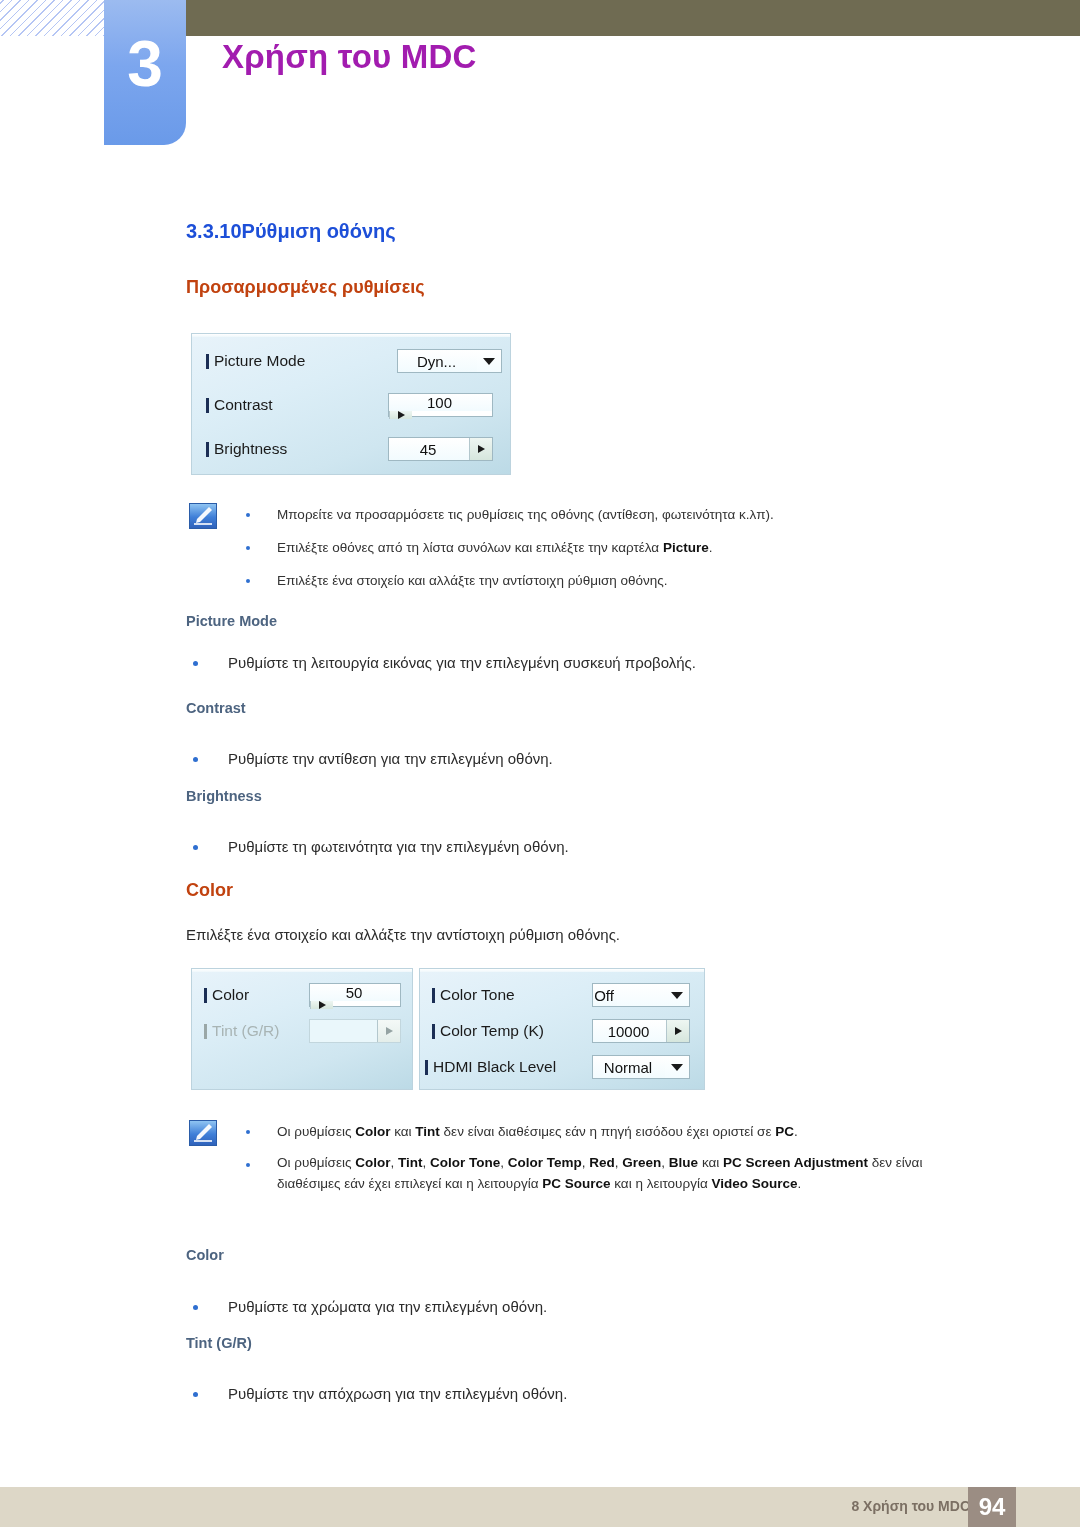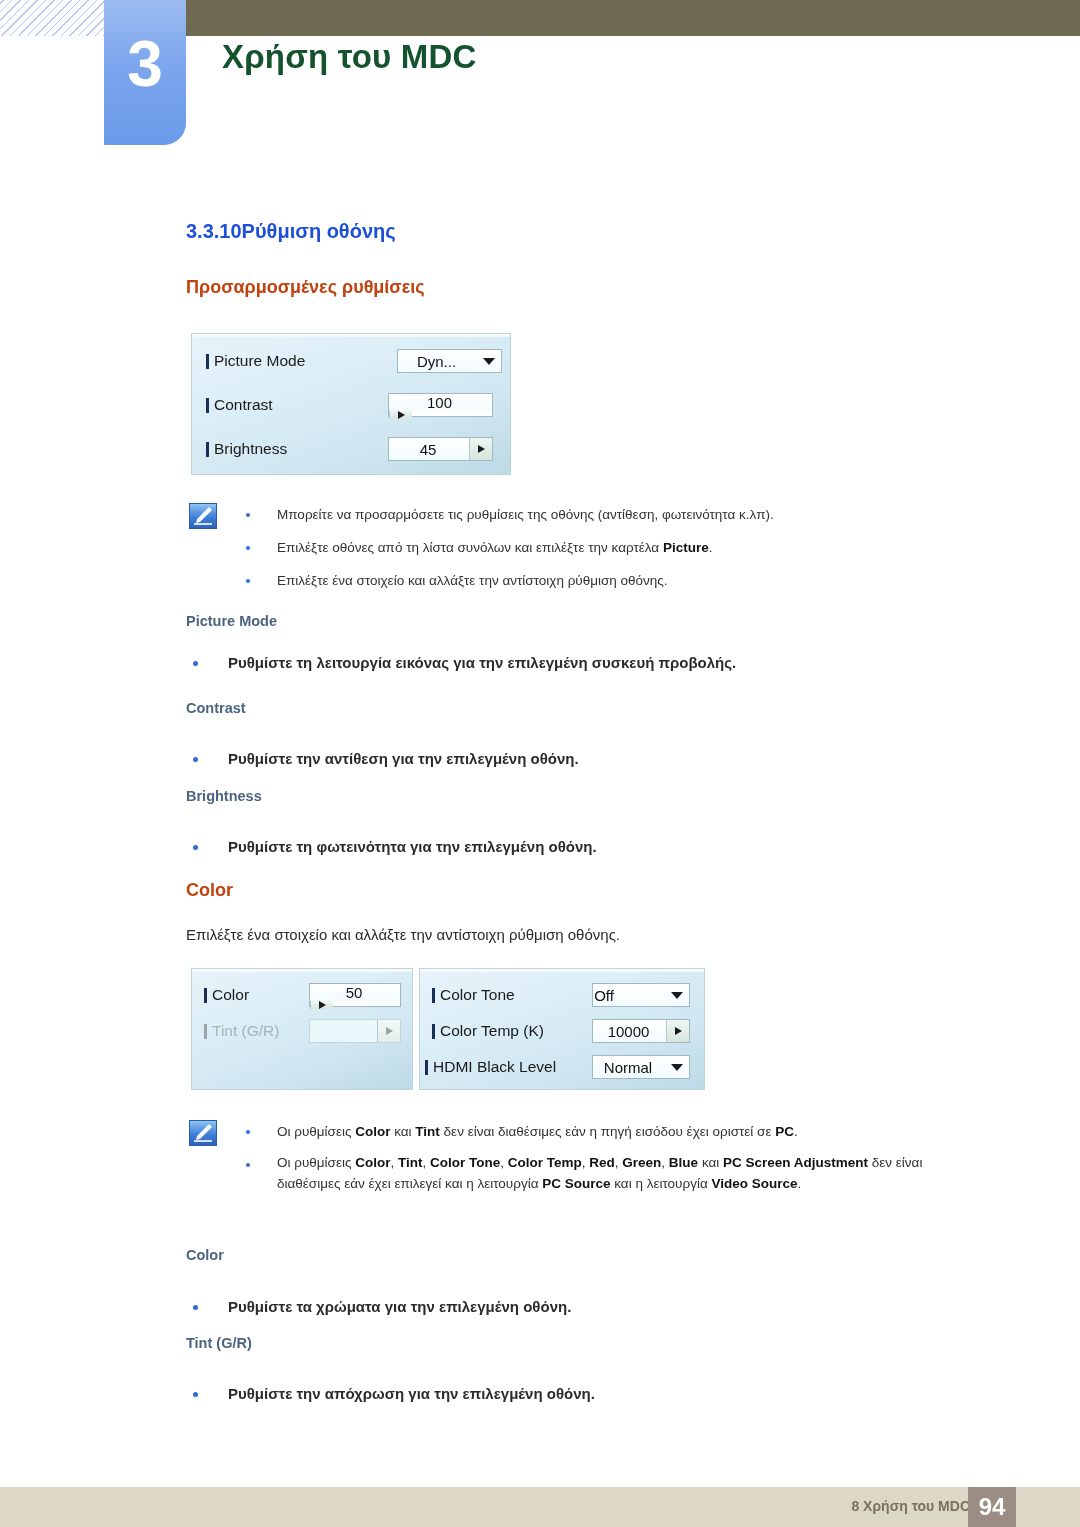--- a/index.html
+++ b/index.html
@@ -44,21 +44,21 @@
     font-size: 64px;
     font-weight: bold;
     text-align: center;
     line-height: 128px;
   }
   .chapter-title {
     position: absolute;
     left: 222px; top: 38px;
     font-size: 33px;
     font-weight: bold;
-    color: #14532d;
+    color: #a21caf;
     letter-spacing: 0.2px;
   }
   .sec-heading {
     position: absolute;
     left: 186px;
     font-size: 20px;
     font-weight: bold;
     color: #1d4fd8;
   }
   .sec-heading .num { }
@@ -74,21 +74,20 @@
     left: 186px;
     font-size: 14.5px;
     font-weight: bold;
     color: #4d6480;
   }
   .body-line {
     position: absolute;
     font-size: 15px;
     color: #2b2b2b;
     line-height: 22px;
-    font-weight: bold;
   }
   .body-plain {
     position: absolute;
     left: 186px;
     font-size: 15px;
     color: #2b2b2b;
   }
   .bullet {
     position: absolute;
     width: 5px; height: 5px;

